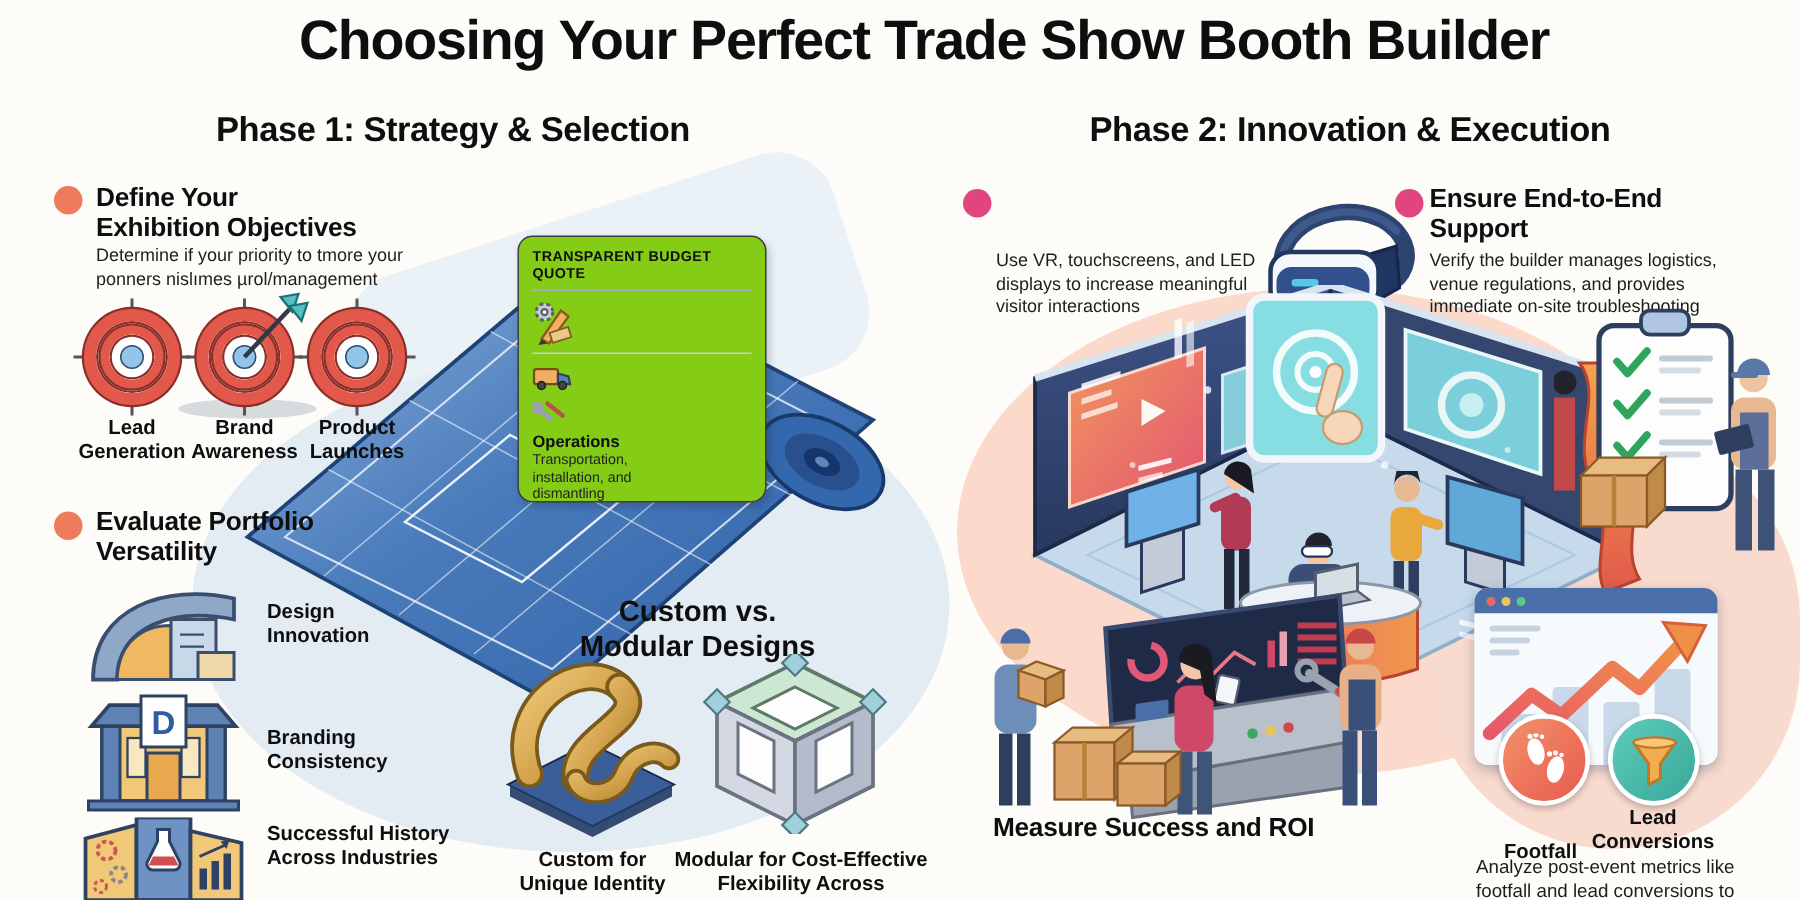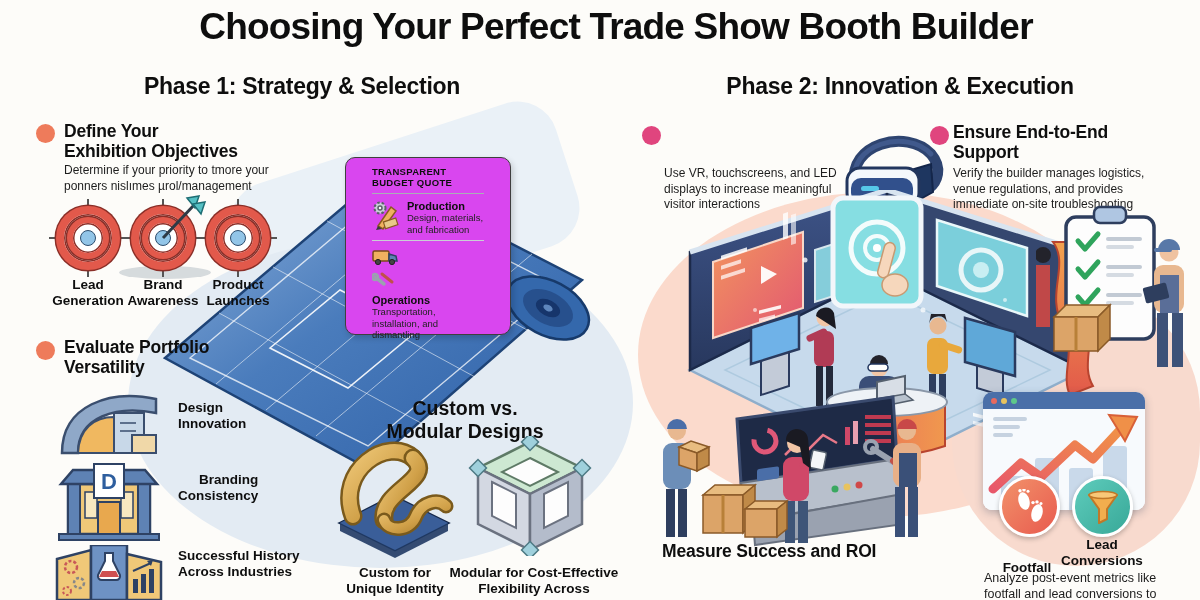--- a/index.html
+++ b/index.html
@@ -23,22 +23,22 @@
        box-shadow:0 0 0 1.5px #8A2F28, inset 0 0 0 1.5px #8A2F28;
        display:flex;align-items:center;justify-content:center;}
   .t-c{width:14px;height:14px;border-radius:50%;background:#92C5E8;border:1.5px solid #2E4E6E;}
   .tick{position:absolute;background:#555;}
   .tick.t{left:31px;top:-7px;width:2px;height:8px;}
   .tick.b{left:31px;top:63px;width:2px;height:8px;}
   .tick.l{left:-7px;top:31px;width:8px;height:2px;}
   .tick.r{left:63px;top:31px;width:8px;height:2px;}
   .t-shadow{width:92px;height:13px;background:rgba(100,120,140,.25);border-radius:50%;}
   
-  .bcard{left:345px;top:157px;width:166px;height:178px;background:#d946ef;border:1.5px solid #3F3F3F;
-         border-radius:10px;box-shadow:2px 3px 6px rgba(0,0,0,.18);padding:8px 26px;box-sizing:border-box;}
+  .bcard{left:345px;top:157px;width:166px;height:178px;background:#84cc16;border:1.5px solid #3F3F3F;
+         border-radius:10px;box-shadow:2px 3px 6px rgba(0,0,0,.18);padding:8px 9px;box-sizing:border-box;}
   .bcard-title{font-size:9.5px;font-weight:bold;letter-spacing:.3px;padding-bottom:5px;border-bottom:1px solid #A9AFB6;}
   .b-item{display:flex;gap:7px;align-items:flex-start;padding:6px 0 5px 0;}
   .b-item + .b-item{border-top:1px solid #C9CED4;flex-direction:column;}
   .b-item .txt{flex:1;}
   .b-t{font-size:11px;font-weight:bold;}
   .b-d{font-size:9.5px;line-height:1.22;color:#222;}
   
   .browser{left:983px;top:392px;width:162px;height:118px;background:#fff;border-radius:9px;
            box-shadow:0 3px 8px rgba(40,60,90,.3);}
   .b-top{height:17px;background:#4A6FA8;border-radius:9px 9px 0 0;display:flex;align-items:center;gap:4px;padding-left:8px;}
@@ -145,25 +145,20 @@
   <div class="abs bcard">
     <div class="bcard-title">TRANSPARENT BUDGET QUOTE</div>
     <div class="b-item">
       <svg width="28" height="30" viewBox="0 0 28 30">
         <circle cx="8" cy="8" r="5.5" fill="#C8CED8" stroke="#5A6068" stroke-width="2" stroke-dasharray="2.5,2"></circle>
         <circle cx="8" cy="8" r="2" fill="#F8FAFB" stroke="#5A6068" stroke-width="1.5"></circle>
         <polygon points="6,26 19,7 24,11 11,29" fill="#F0B060" stroke="#8A5A20" stroke-width="1.5"></polygon>
         <polygon points="6,26 10,29 4,30" fill="#3A3A3A"></polygon>
         <rect x="12" y="20" width="13" height="7" transform="rotate(-18 18 23)" fill="#E8C98A" stroke="#8A5A20" stroke-width="1.2"></rect>
       </svg>
-      <div class="txt">
-        <div class="b-t">Production</div>
-        <div class="b-d pre">Design, materials,
-and fabrication</div>
-      </div>
     </div>
     <div class="b-item">
       <svg width="28" height="40" viewBox="0 0 28 40">
         <rect x="1" y="4" width="16" height="10" rx="1.5" fill="#F0B060" stroke="#7A4A18" stroke-width="1.5"></rect>
         <polygon points="17,7 24,9 25,14 17,14" fill="#5E82B4" stroke="#2E4264" stroke-width="1.5"></polygon>
         <circle cx="6" cy="15" r="2.6" fill="#444" stroke="#222" stroke-width="1"></circle>
         <circle cx="20" cy="15" r="2.6" fill="#444" stroke="#222" stroke-width="1"></circle>
         <path d="M3,30 l9,7" stroke="#9AA2B0" stroke-width="3.5" stroke-linecap="round"></path>
         <circle cx="3" cy="30" r="3" fill="none" stroke="#9AA2B0" stroke-width="2.5"></circle>
         <line x1="10" y1="27" x2="20" y2="35" stroke="#C0504A" stroke-width="3" stroke-linecap="round"></line>
@@ -197,21 +192,21 @@
     <rect x="13" y="22" width="12" height="50" fill="#5E82B4" stroke="#2E4264" stroke-width="2"></rect>
     <rect x="83" y="22" width="12" height="50" fill="#5E82B4" stroke="#2E4264" stroke-width="2"></rect>
     <rect x="30" y="30" width="12" height="26" fill="#F8E8C0" stroke="#2E4264" stroke-width="1.5"></rect>
     <rect x="66" y="30" width="12" height="26" fill="#F8E8C0" stroke="#2E4264" stroke-width="1.5"></rect>
     <rect x="43" y="40" width="22" height="32" fill="#E8A84E" stroke="#2E4264" stroke-width="2"></rect>
     <polygon points="6,22 102,22 90,8 18,8" fill="#5E82B4" stroke="#2E4264" stroke-width="2.5"></polygon>
     <rect x="39" y="2" width="30" height="34" fill="#FFFFFF" stroke="#2E4264" stroke-width="2"></rect>
     <text x="54" y="27" text-anchor="middle" font-size="22" font-weight="bold" fill="#2E5E9E">D</text>
     <rect x="4" y="72" width="100" height="6" fill="#5E82B4" stroke="#2E4264" stroke-width="2"></rect>
   </svg>
-  <div class="abs cap pre" style="left:178px;top:472px;text-align:right;">Branding
+  <div class="abs cap pre" style="left:178px;top:484px;text-align:left;">Branding
 Consistency</div>
 
   <svg class="abs" style="left:55px;top:545px;" width="108" height="55" viewBox="0 0 108 55">
     <polygon points="2,14 36,5 36,55 2,55" fill="#F0C878" stroke="#2E4264" stroke-width="2.5"></polygon>
     <circle cx="16" cy="22" r="6" fill="none" stroke="#C85858" stroke-width="2.5" stroke-dasharray="3,2"></circle>
     <circle cx="24" cy="38" r="5" fill="none" stroke="#888" stroke-width="2.5" stroke-dasharray="3,2"></circle>
     <circle cx="12" cy="46" r="4" fill="none" stroke="#C85858" stroke-width="2" stroke-dasharray="2.5,2"></circle>
     <rect x="36" y="0" width="36" height="55" fill="#6E92C4" stroke="#2E4264" stroke-width="2.5"></rect>
     <path d="M50,8 h8 v8 l7,14 a4,4 0 0 1 -4,5 h-14 a4,4 0 0 1 -4,-5 l7,-14 Z" fill="#FFFFFF" stroke="#2E4264" stroke-width="2"></path>
     <polygon points="47,26 61,26 64,32 44,32" fill="#D05050"></polygon>

